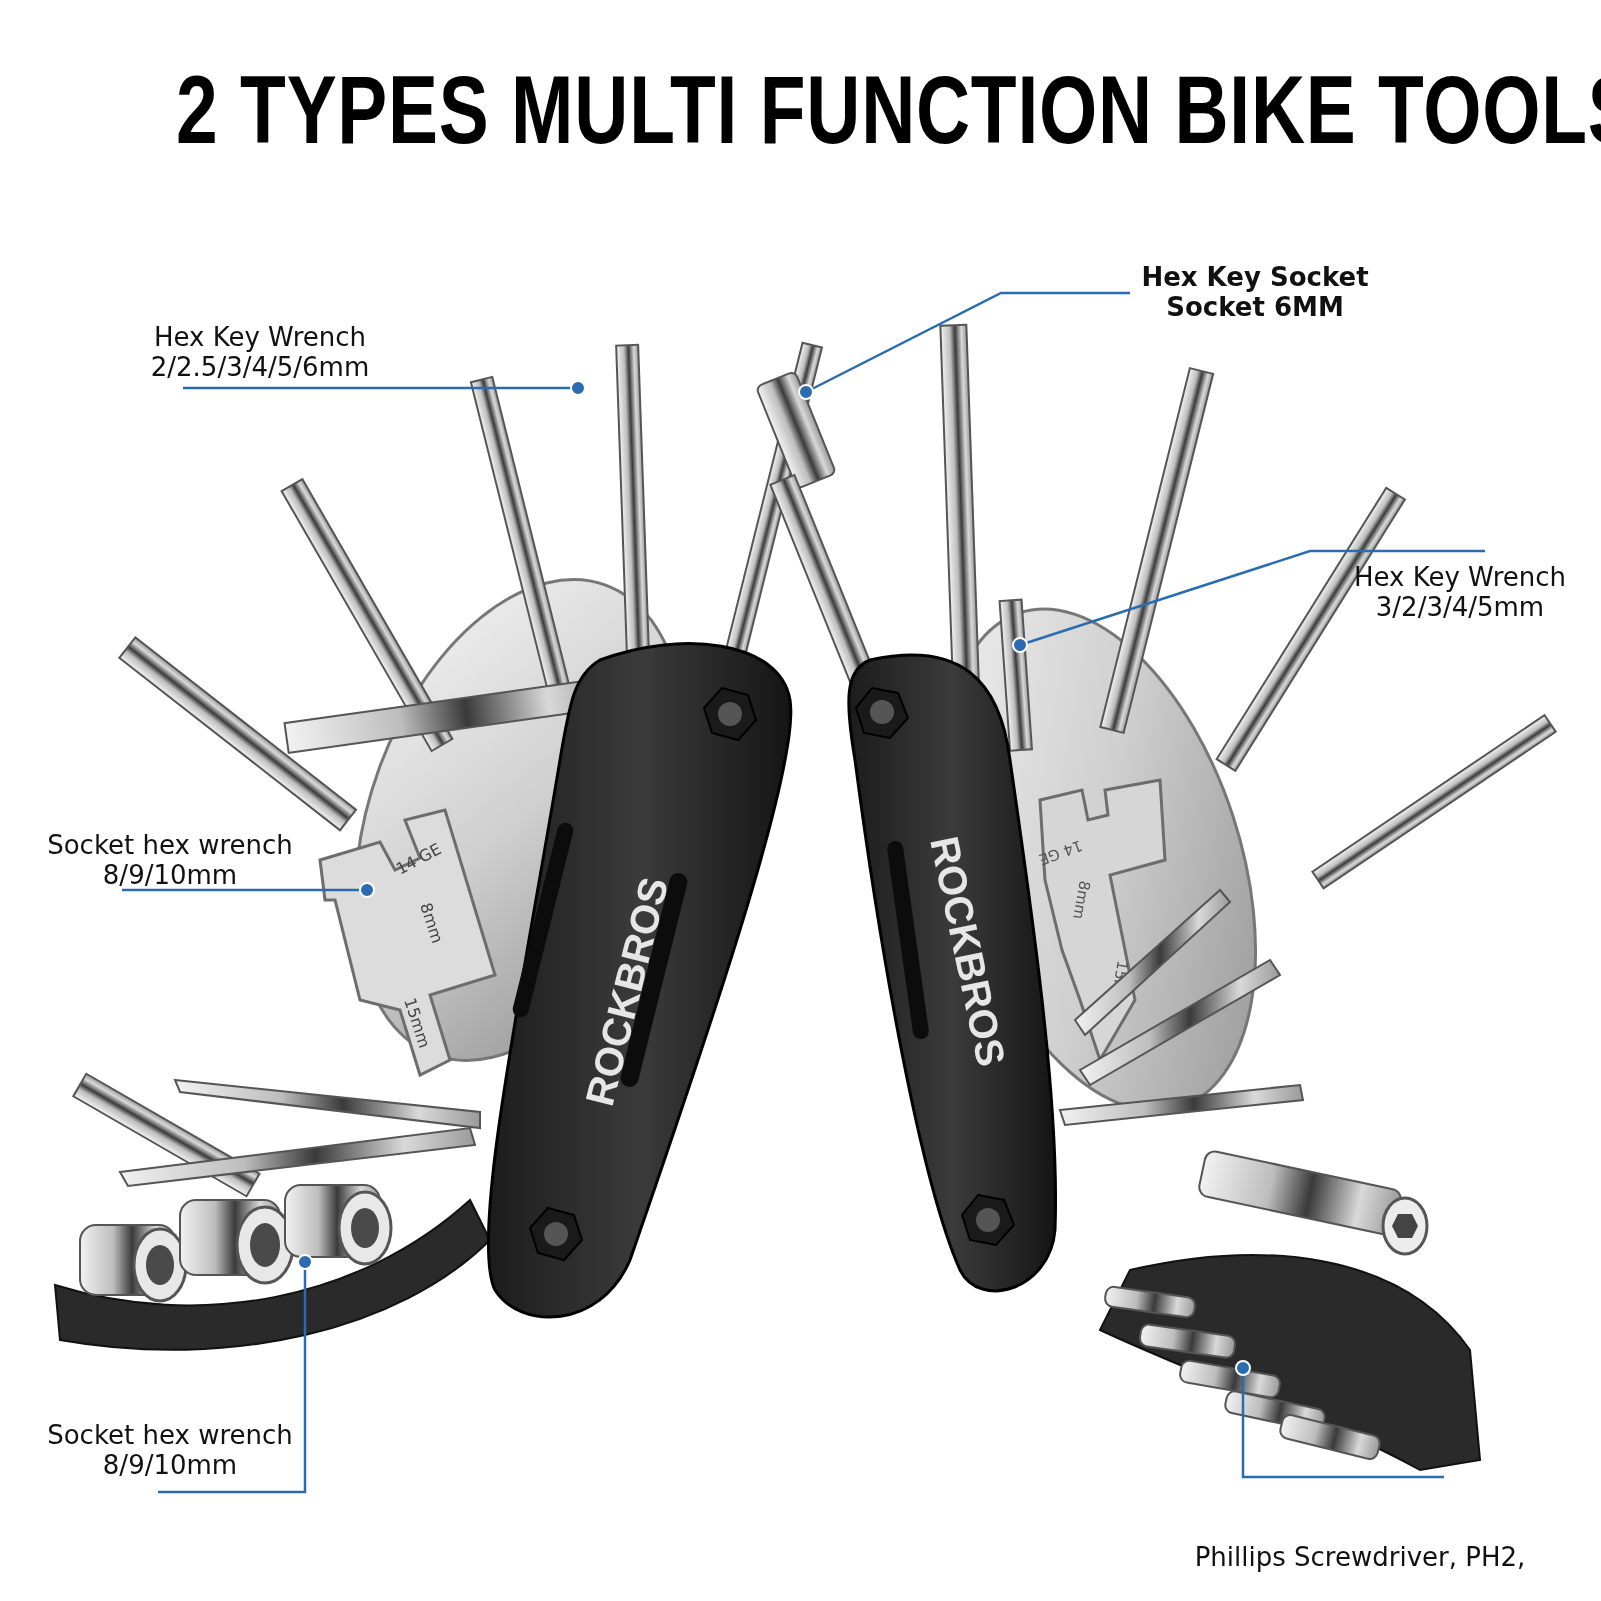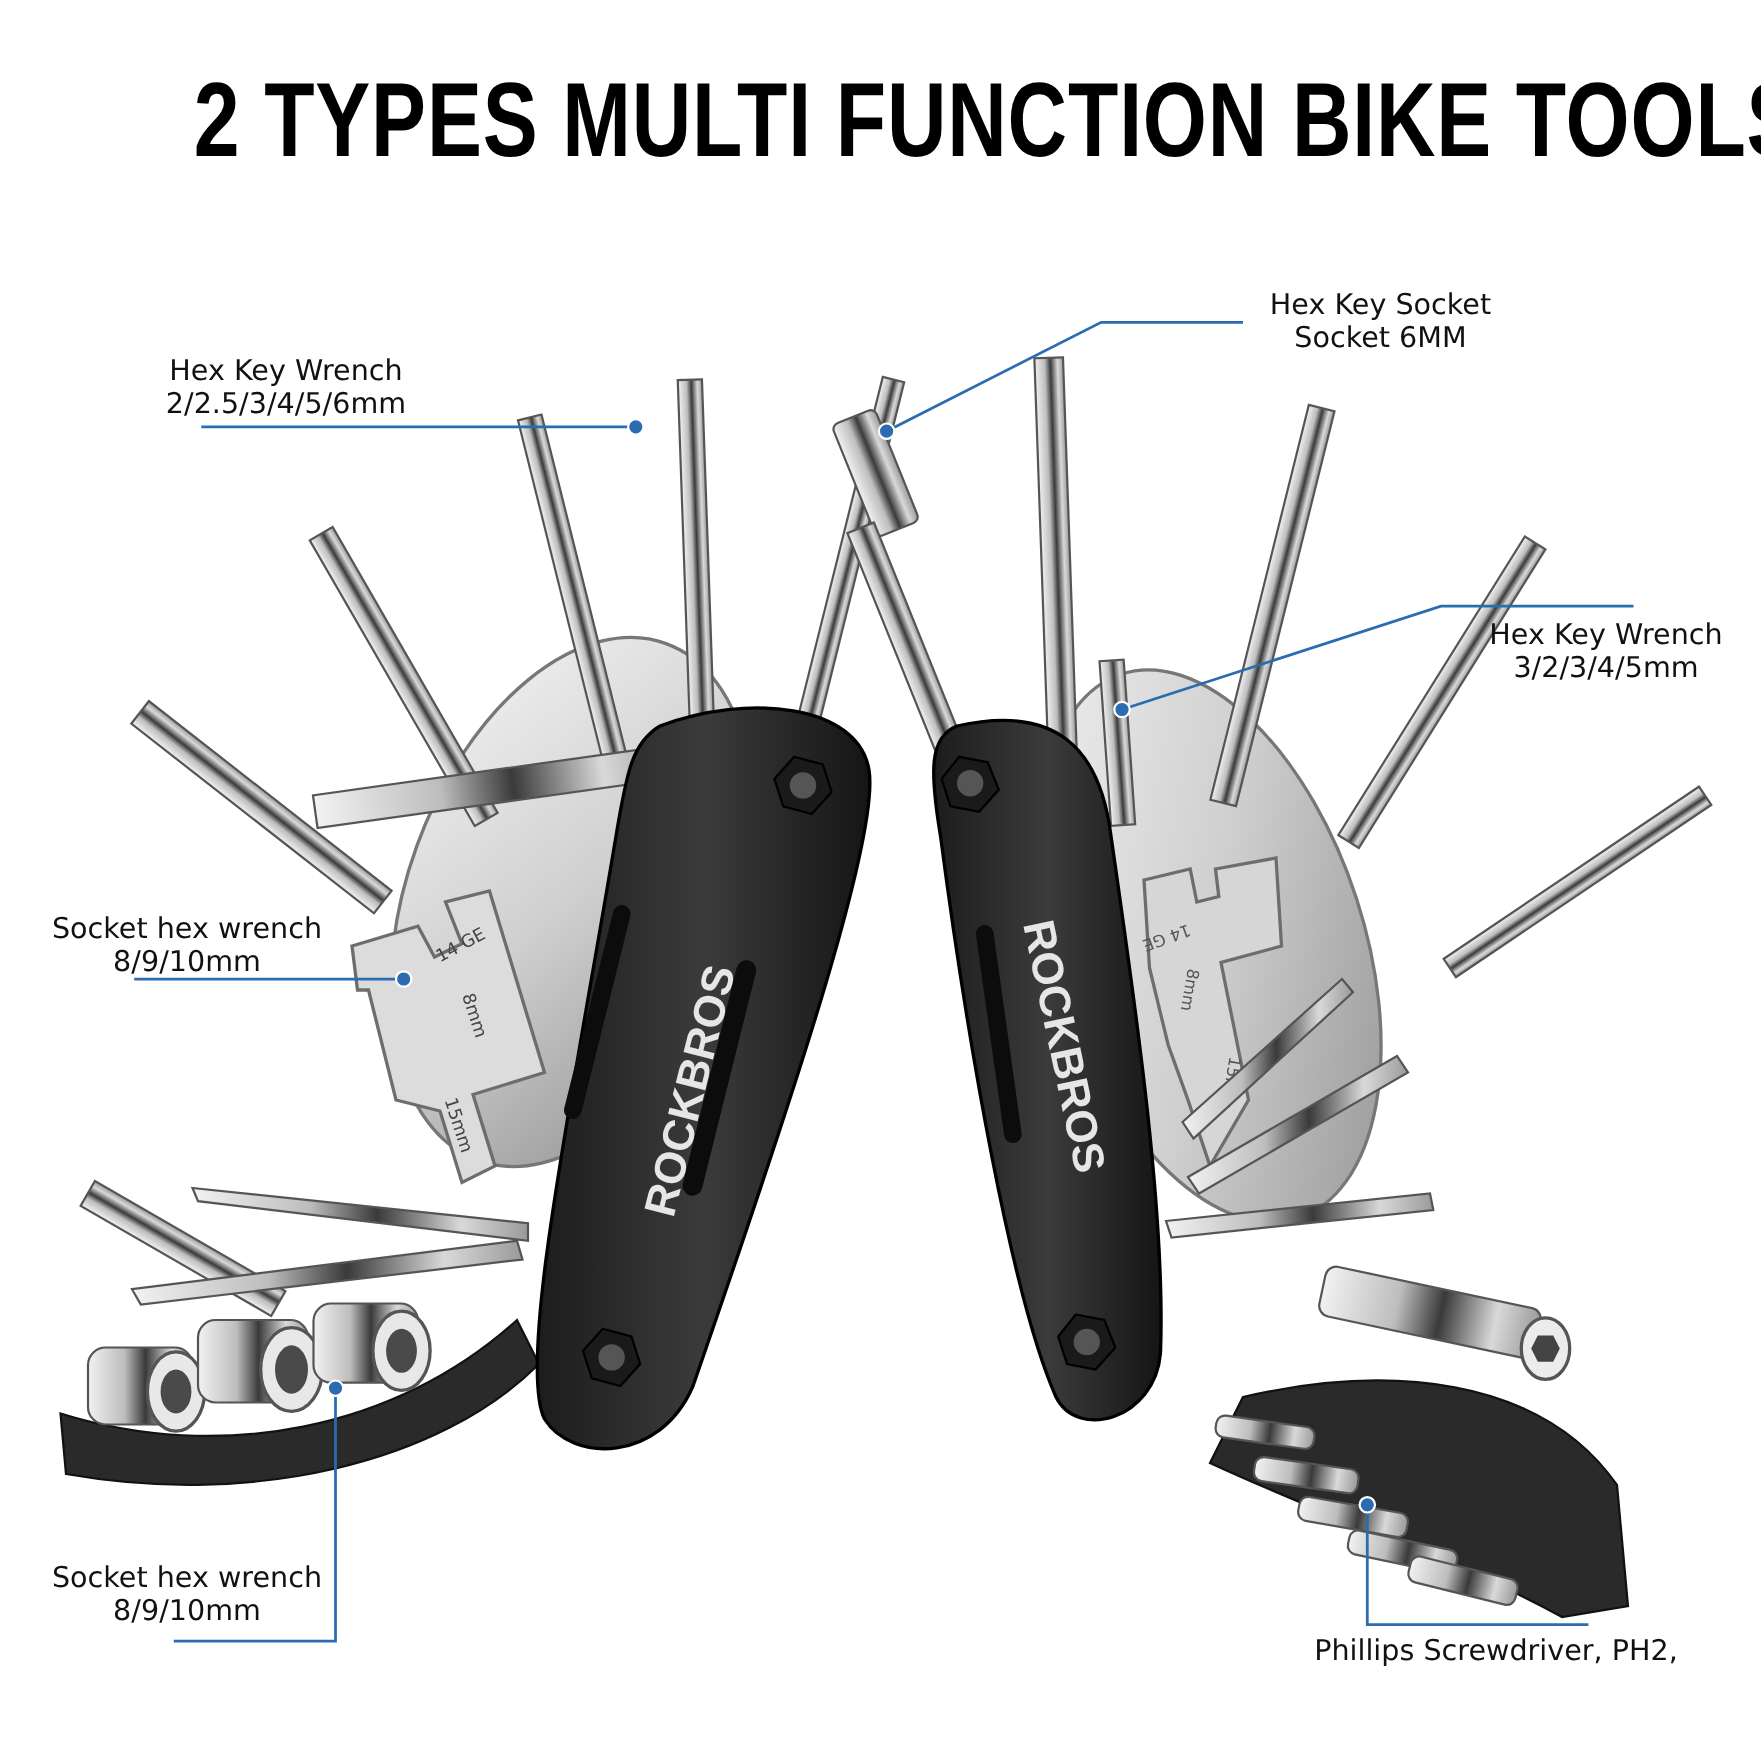--- a/index.html
+++ b/index.html
@@ -180,35 +180,35 @@
     <circle cx="305" cy="1262" r="7"></circle>
     <circle cx="1243" cy="1368" r="7"></circle>
   </g>
 </svg>
 
 <div class="label" style="left:130px; top:322px; width:260px;">
   <div>Hex Key Wrench</div>
   <div>2/2.5/3/4/5/6mm</div>
 </div>
 
-<div class="label" style="left:1135px; top:262px; width:240px;">
+<div class="label" style="left:1135px; top:262px; width:240px;font-weight:bold;">
   <div>Hex Key Socket</div>
   <div>Socket 6MM</div>
 </div>
 
 <div class="label" style="left:1340px; top:562px; width:240px;">
   <div>Hex Key Wrench</div>
   <div>3/2/3/4/5mm</div>
 </div>
 
 <div class="label" style="left:35px; top:830px; width:270px;">
   <div>Socket hex wrench</div>
   <div>8/9/10mm</div>
 </div>
 
 <div class="label" style="left:35px; top:1420px; width:270px;">
   <div>Socket hex wrench</div>
   <div>8/9/10mm</div>
 </div>
 
-<div class="label" style="left:1150px; top:1486px; width:420px;">
+<div class="label" style="left:1150px; top:1542px; width:420px;">
   <div>Phillips Screwdriver, PH2,</div>
 </div>
 
 </body></html>

